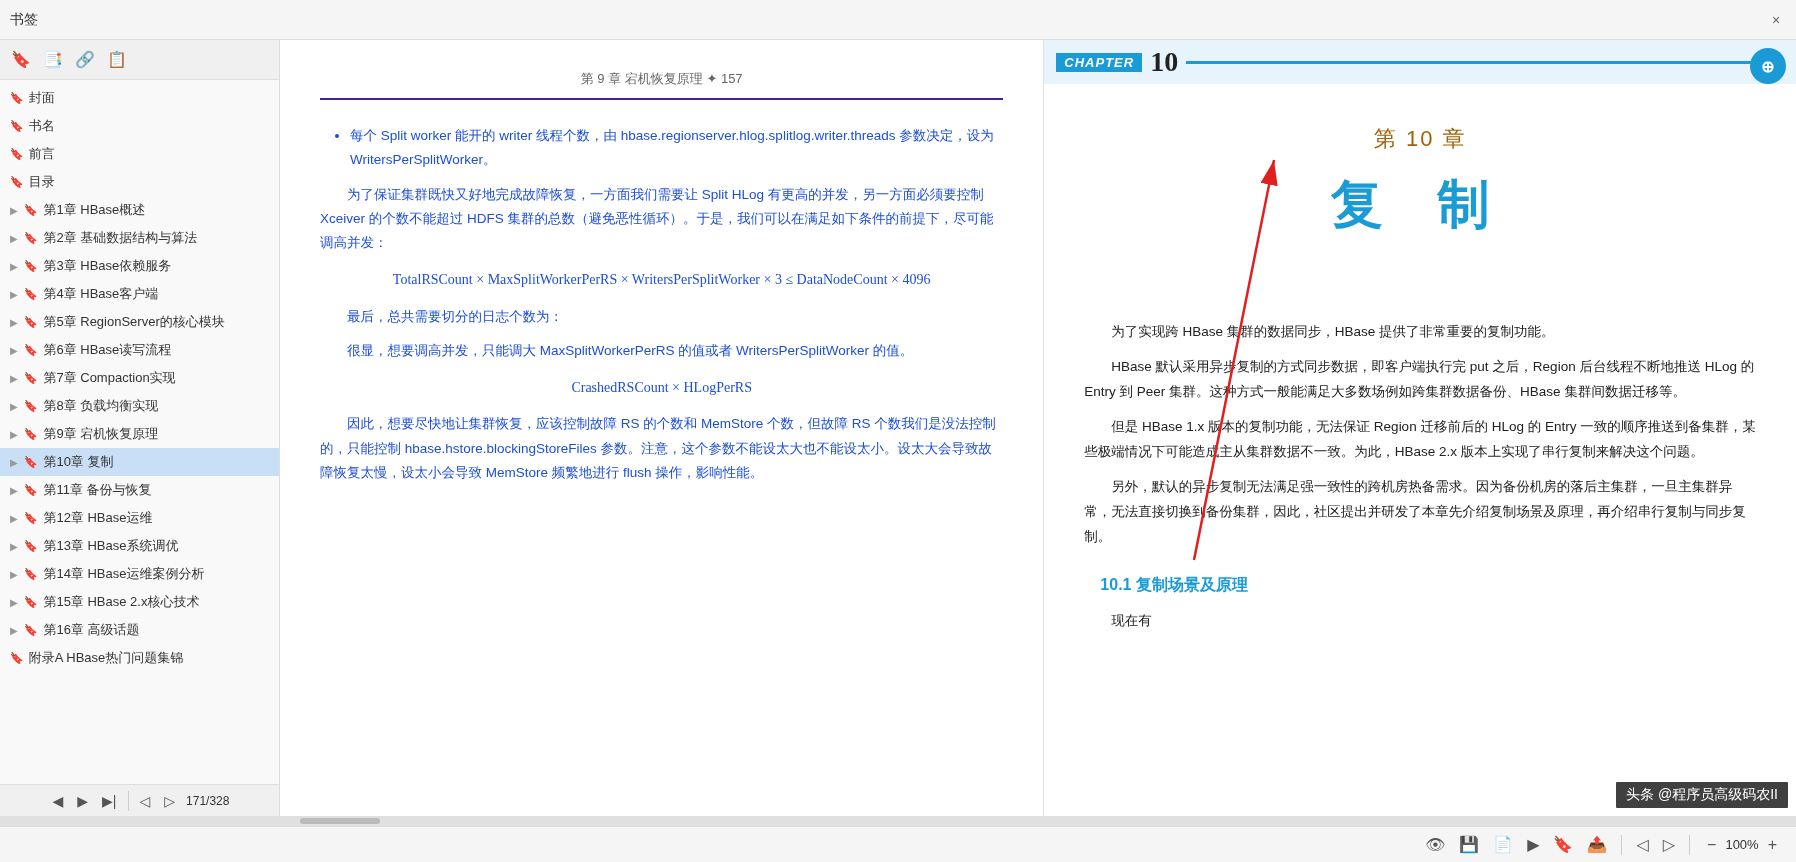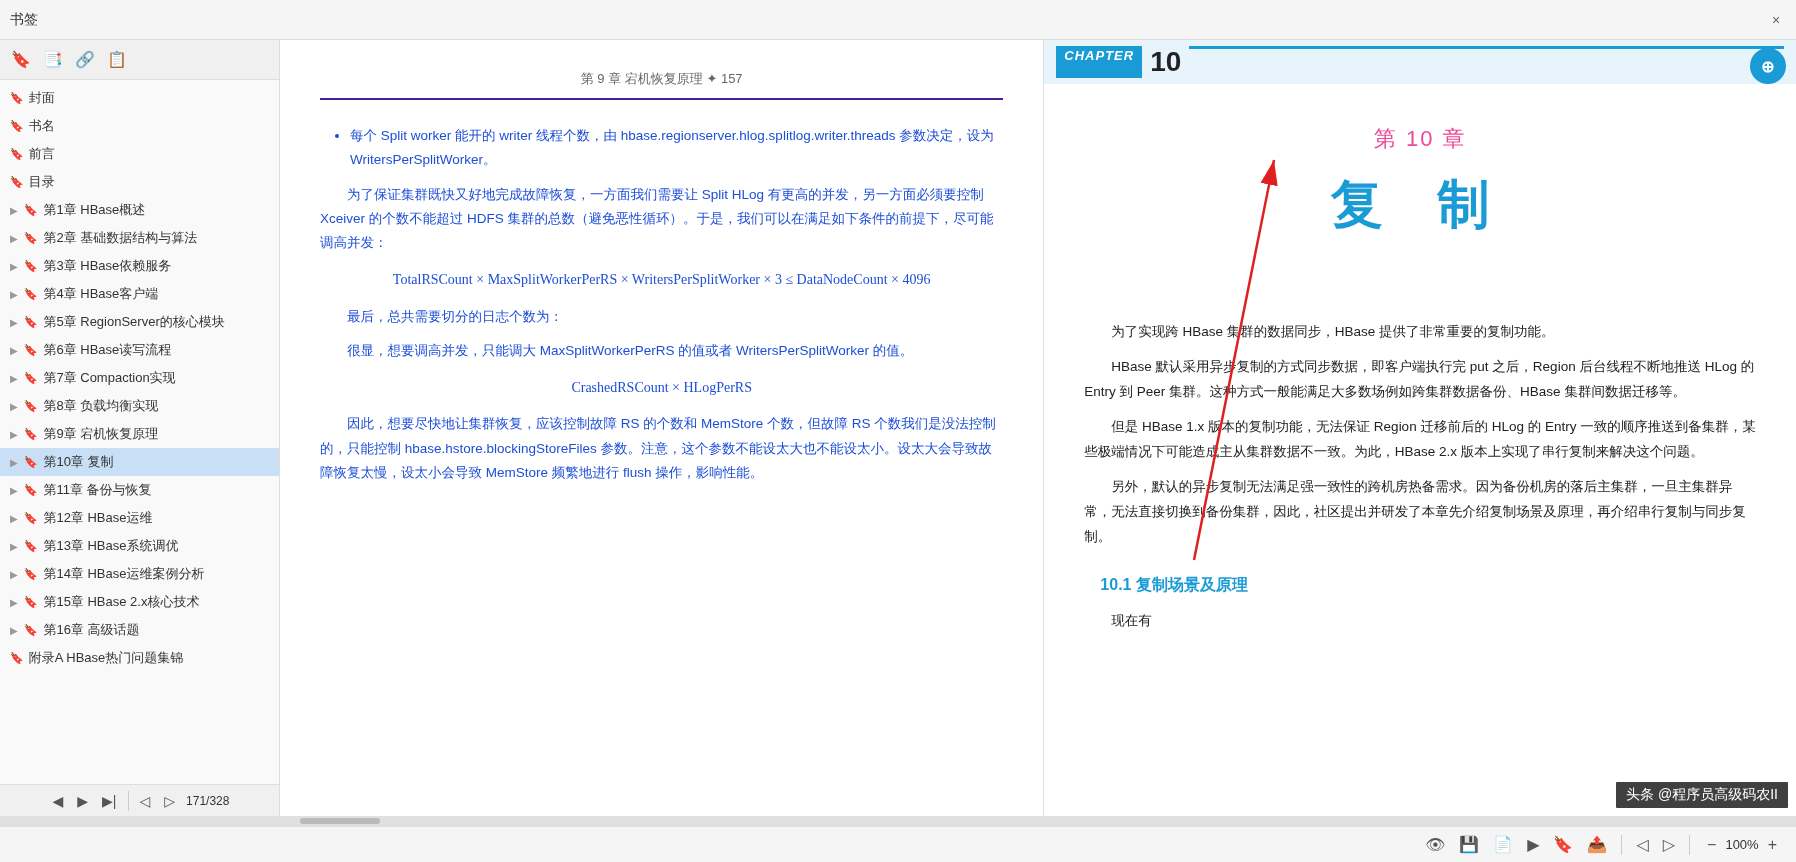--- a/index.html
+++ b/index.html
@@ -141,20 +141,21 @@
     
     .page-right {
       flex: 1.1;
       background: white;
       overflow-y: auto;
       position: relative;
     }
 
     .chapter-header-bar {
       display: flex;
+      align-items: center;
       background: #e8f4fc;
       padding: 6px 12px;
       margin-bottom: 0;
     }
 
     .chapter-label {
       background: #1a9bd6;
       color: white;
       font-weight: bold;
       font-size: 13px;
@@ -162,36 +163,37 @@
       letter-spacing: 1px;
       font-style: italic;
       margin-right: 8px;
     }
 
     .chapter-number {
       font-size: 28px;
       font-weight: bold;
       color: #222;
       margin-right: 8px;
+      font-family: Liberation Serif, serif;
     }
 
     .chapter-header-line {
       flex: 1;
       height: 3px;
       background: #1a9bd6;
     }
 
     .chapter-title-area {
       padding: 40px 60px 30px 60px;
       text-align: center;
     }
 
     .chapter-title-cn {
       font-size: 22px;
-      color: #ec4899;
+      color: #a16207;
       margin-bottom: 16px;
       letter-spacing: 2px;
     }
 
     .chapter-big-title {
       font-size: 52px;
       font-weight: bold;
       color: #1a9bd6;
       letter-spacing: 20px;
       margin-bottom: 30px;

